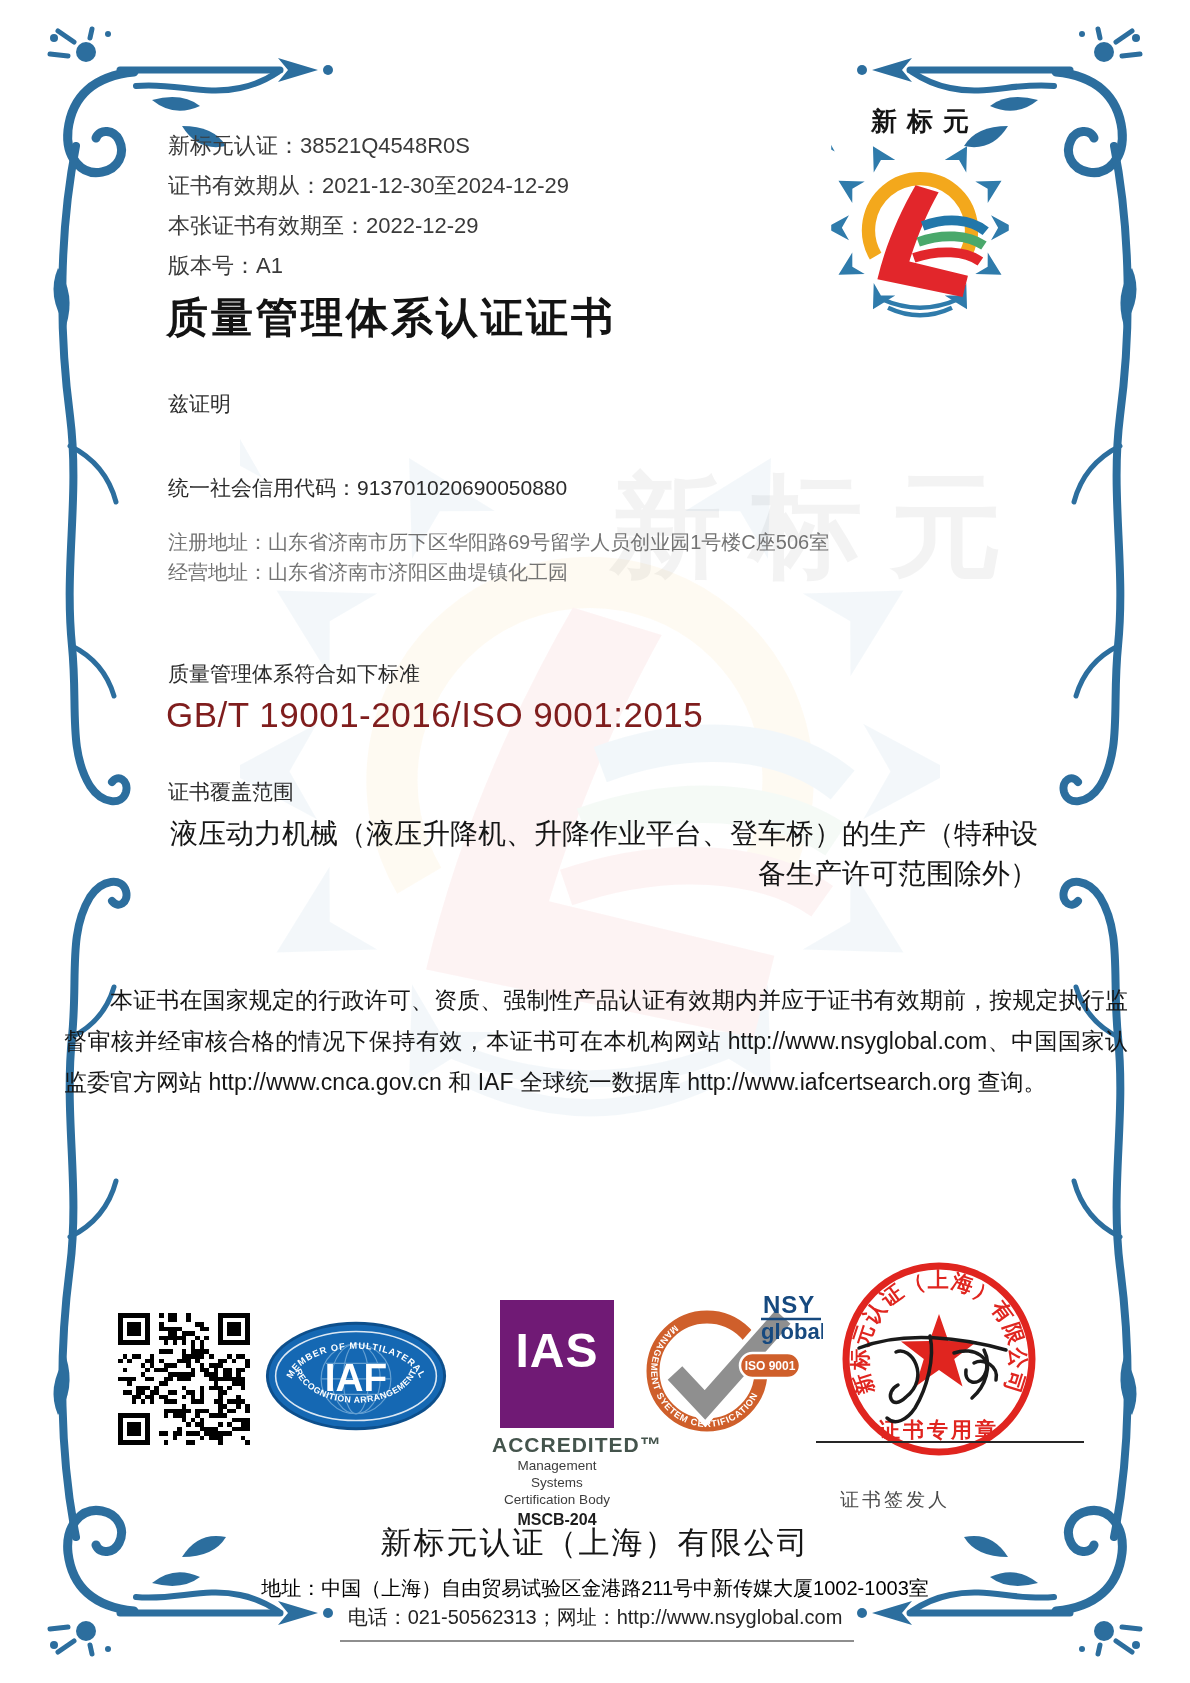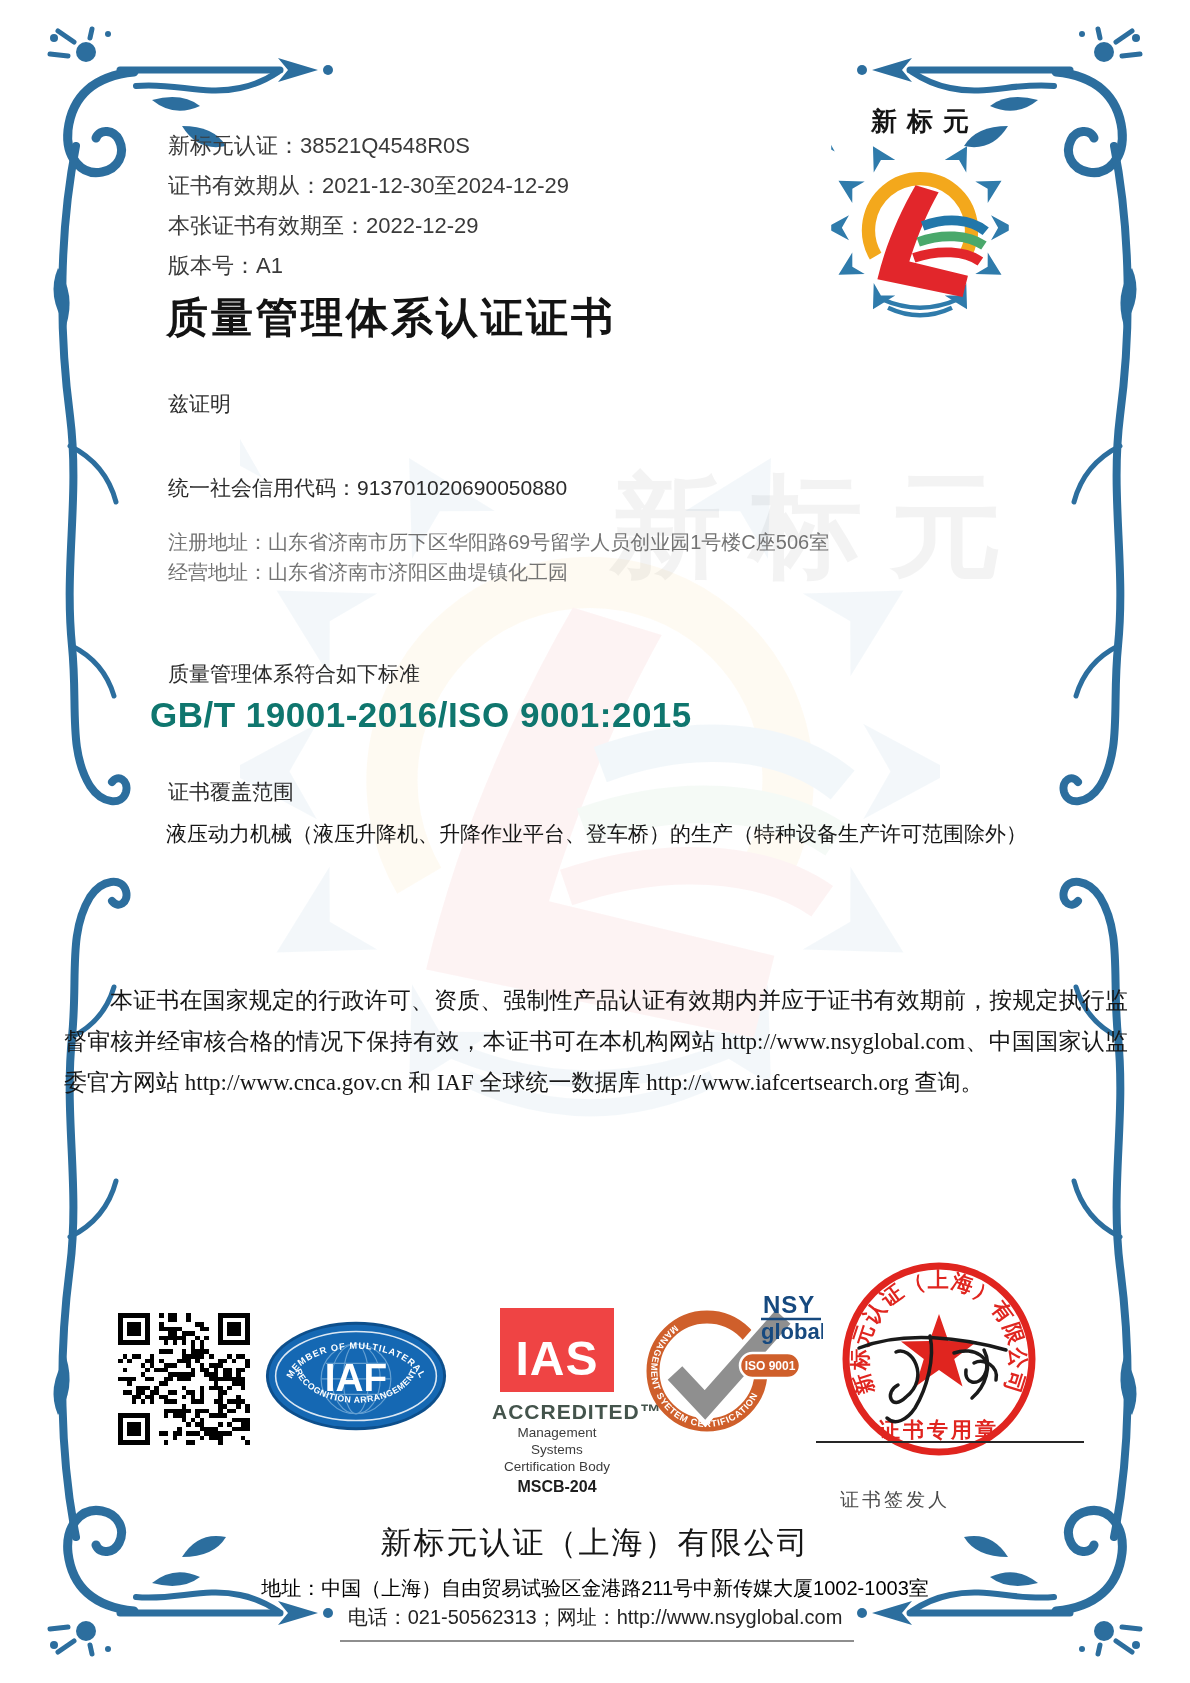--- a/index.html
+++ b/index.html
@@ -15,33 +15,33 @@
   
   .top-info{left:168px;top:126px;font-size:22px;line-height:40px;color:#3a3a3a;}
   .issuer-logo{left:818px;top:104px;width:204px;text-align:center;}
   .issuer-logo-text{font-size:26px;font-weight:700;letter-spacing:10px;padding-left:10px;color:#151515;}
   .title{left:166px;top:290px;font-size:42px;font-weight:700;letter-spacing:3px;color:#131313;}
   .intro{left:168px;top:390px;font-size:21px;color:#2b2b2b;}
   .company{left:168px;top:428px;font-size:30px;color:#131313;}
   .credit{left:168px;top:474px;font-size:21px;color:#2b2b2b;}
   .addr{left:168px;top:527px;font-size:20px;line-height:30px;color:#737373;}
   .std-label{left:168px;top:660px;font-size:21px;color:#2b2b2b;}
-  .std-value{left:150px;top:695px;font-size:35px;font-weight:700;color:#0f766e;letter-spacing:.5px;}
+  .std-value{left:166px;top:695px;font-size:35px;font-weight:400;color:#7f1d1d;letter-spacing:.5px;}
   .scope-label{left:168px;top:778px;font-size:21px;color:#2b2b2b;}
-  .scope-value{left:166px;top:814px;width:872px;font-size:21px;line-height:40px;color:#161616;}
+  .scope-value{left:166px;top:814px;width:872px;font-size:28px;line-height:40px;color:#161616;text-align:right;}
   .notice{left:64px;top:980px;width:1064px;font-size:23px;line-height:41px;text-indent:2em;
-          text-align:justify;color:#161616;font-family:Liberation Serif, serif;}
+          text-align:justify;color:#161616;}
   
   .wm-emblem{left:240px;top:430px;width:700px;height:700px;opacity:.05;}
   .wm-text{left:610px;top:452px;font-size:112px;font-weight:700;letter-spacing:28px;color:#000;opacity:.045;}
   
   .qr{left:118px;top:1313px;width:132px;height:132px;}
   .iaf{left:264px;top:1320px;width:184px;height:112px;}
   .ias{left:492px;top:1300px;width:130px;text-align:center;}
-  .ias-box{width:114px;height:84px;background:#ef4444;margin:8px auto;color:#fff;font-size:48px;
+  .ias-box{width:114px;height:128px;background:#701a75;margin:0 auto;color:#fff;font-size:48px;
            font-weight:700;line-height:102px;letter-spacing:1px;}
   .ias-acc{font-size:21px;font-weight:700;color:#44544c;letter-spacing:1px;margin-top:5px;}
   .ias-sub{font-size:13.5px;color:#3c3c3c;line-height:17px;}
   .ias-code{font-size:16px;font-weight:700;color:#1d1d1d;margin-top:3px;}
   .nsy{left:645px;top:1293px;width:178px;height:148px;}
   .stamp{left:833px;top:1256px;width:212px;height:214px;}
   .sig-line{left:816px;top:1441px;width:268px;height:2px;background:#262626;}
   .signer{left:840px;top:1487px;font-size:19px;color:#4a4a4a;letter-spacing:3px;}
   
   .footer-company{left:0;top:1522px;width:100%;text-align:center;font-size:31px;color:#161616;letter-spacing:2px;}

